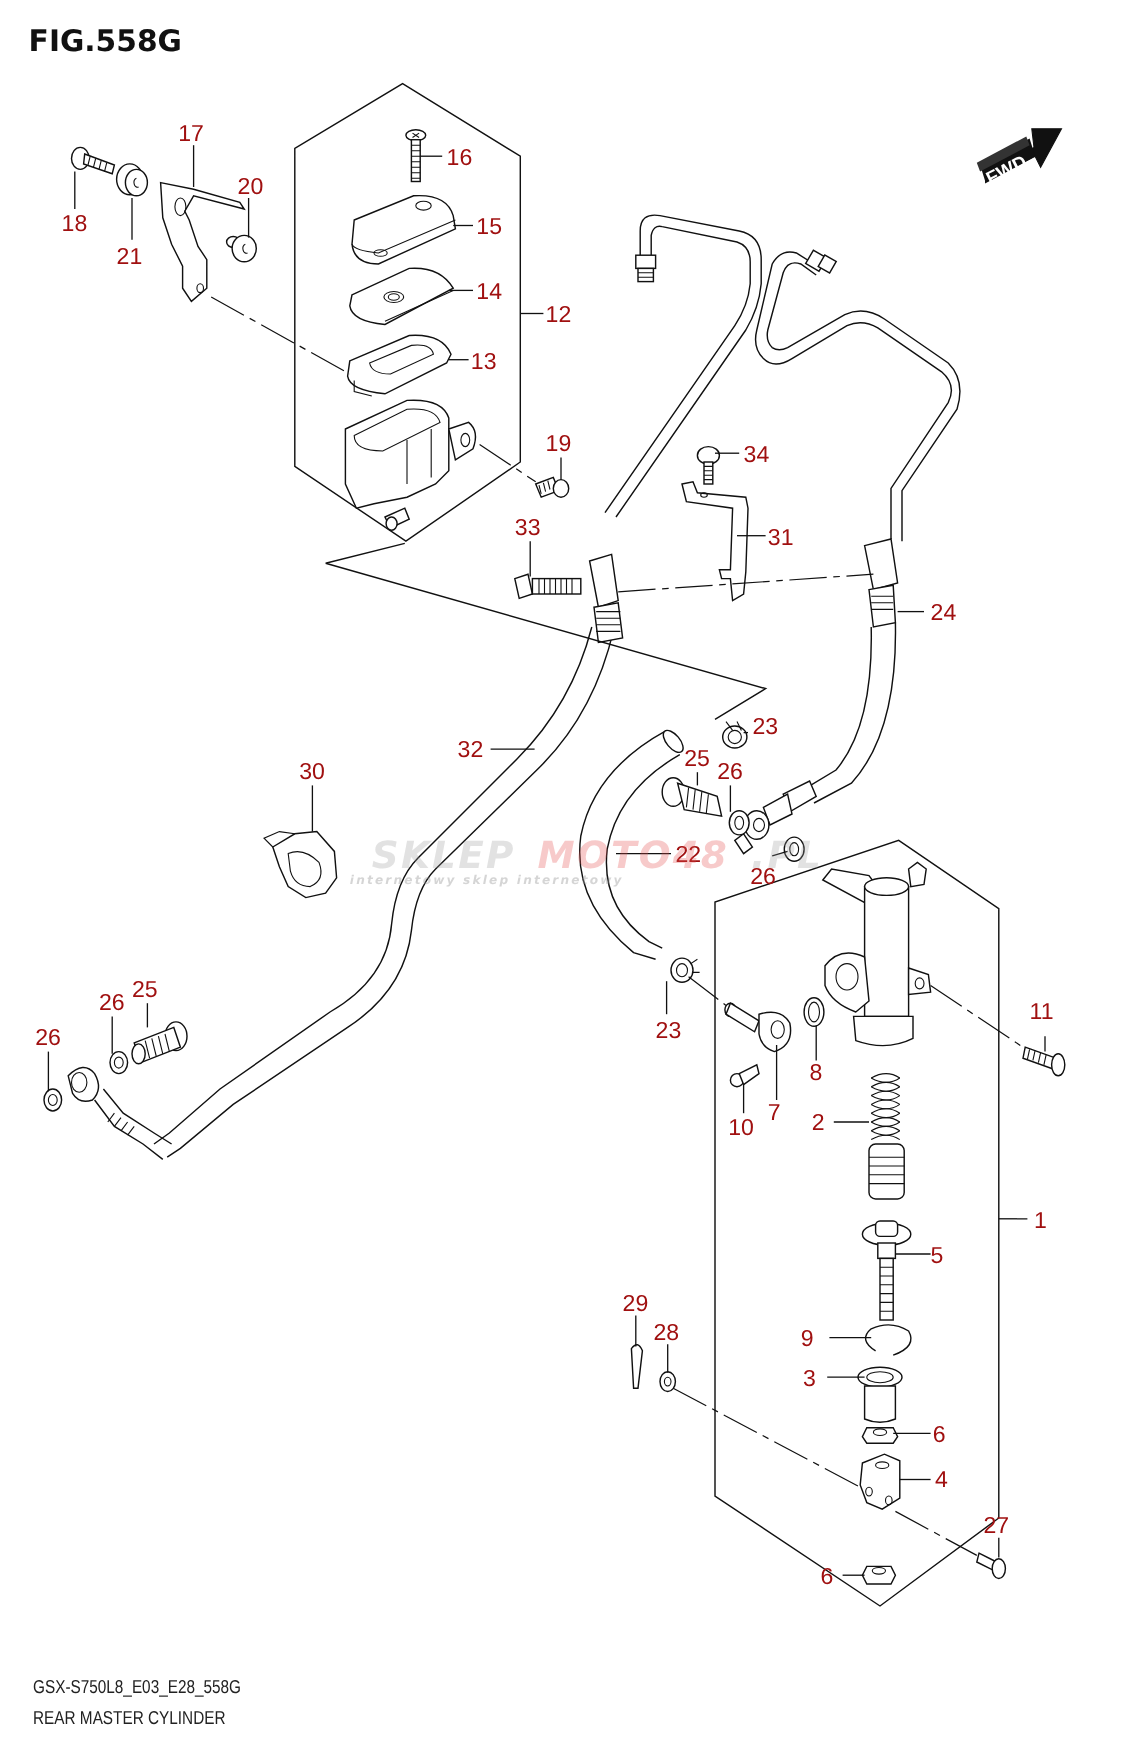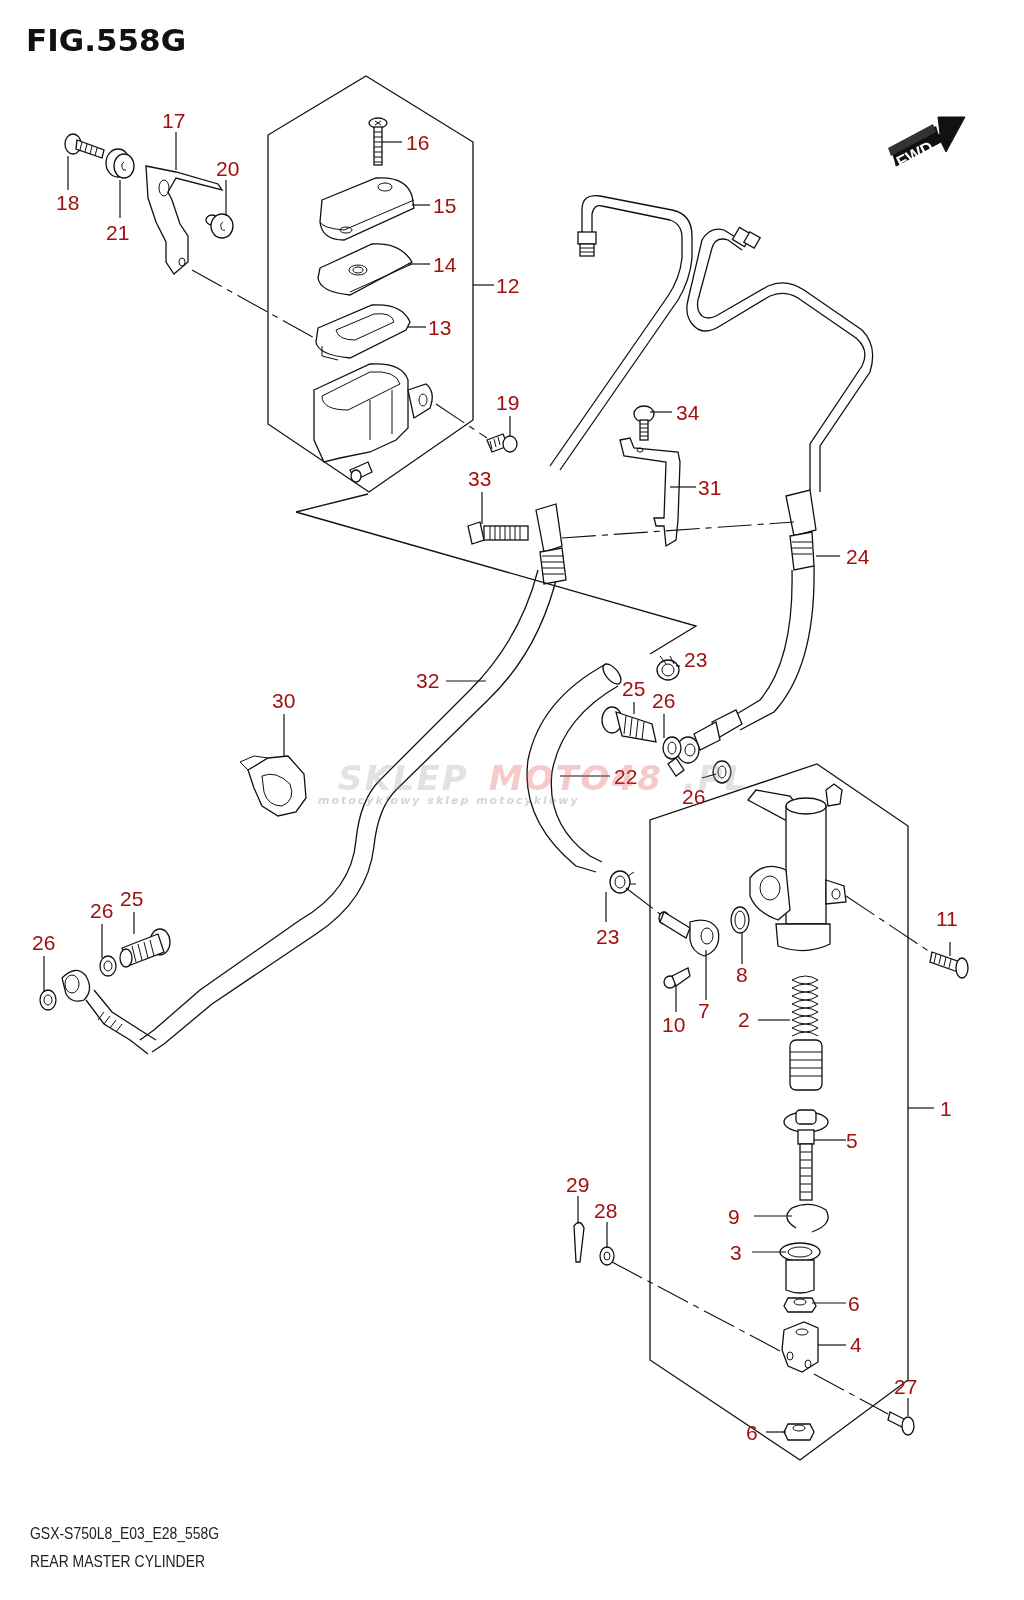--- a/index.html
+++ b/index.html
@@ -1,17 +1,17 @@
 <!DOCTYPE html>
 <html><head>
 <meta charset="utf-8">
 <style>
   html, body { margin:0; padding:0; background:#ffffff; }
   body { width:1024px; height:1600px; position:relative; overflow:hidden; font-family:"DejaVu Sans", sans-serif; }
-  #fig-title { position:absolute; left:26px; top:22px; font-family:"DejaVu Sans", sans-serif; font-weight:bold; font-size:31px; color:#111; letter-spacing:0px; }
+  #fig-title { position:absolute; left:26px; top:22px; font-family:"DejaVu Sans", sans-serif; font-weight:bold; font-size:27px; color:#111; letter-spacing:0px; }
   #footer-code { position:absolute; left:30px; top:1524px; font-family:"Liberation Sans Narrow","Liberation Sans", sans-serif; font-size:17px; color:#222; transform:scaleX(0.82); transform-origin:left top; }
   #footer-name { position:absolute; left:30px; top:1552px; font-family:"Liberation Sans", sans-serif; font-size:17px; color:#222; transform:scaleX(0.82); transform-origin:left top; }
   svg#diagram { position:absolute; left:0; top:0; }
   .ln { fill:none; stroke:#111; stroke-width:1.3; }
   .thin { fill:none; stroke:#111; stroke-width:1; }
   .part { fill:#fff; stroke:#111; stroke-width:1.3; }
   .lead { stroke:#111; stroke-width:1.2; fill:none; }
   .dash { stroke:#111; stroke-width:1.1; fill:none; stroke-dasharray:34 6 6 6; }
   .callout { font-family:"Liberation Sans", sans-serif; font-size:21px; fill:#a01010; }
   #watermark { position:absolute; left:318px; top:758px; pointer-events:none; }
@@ -386,17 +386,17 @@
     <text class="callout" x="272" y="708" fill="#a01010">30</text>
     <text class="callout" x="698" y="495" fill="#a01010">31</text>
     <text class="callout" x="416" y="688" fill="#a01010">32</text>
     <text class="callout" x="468" y="486" fill="#a01010">33</text>
     <text class="callout" x="676" y="420" fill="#a01010">34</text>
   </g>
 </svg>
 
 <div id="watermark">
   <span class="wm-main">SKLEP</span><span class="wm-main wm-red">MOTO48</span><span class="wm-main">.PL</span>
-  <span class="wm-sub">motocyklowy sklep motocyklowy</span>
+  <span class="wm-sub">internetowy sklep internetowy</span>
 </div>
 
 <div id="footer-code">GSX-S750L8_E03_E28_558G</div>
 <div id="footer-name">REAR MASTER CYLINDER</div>
 
 </body></html>

